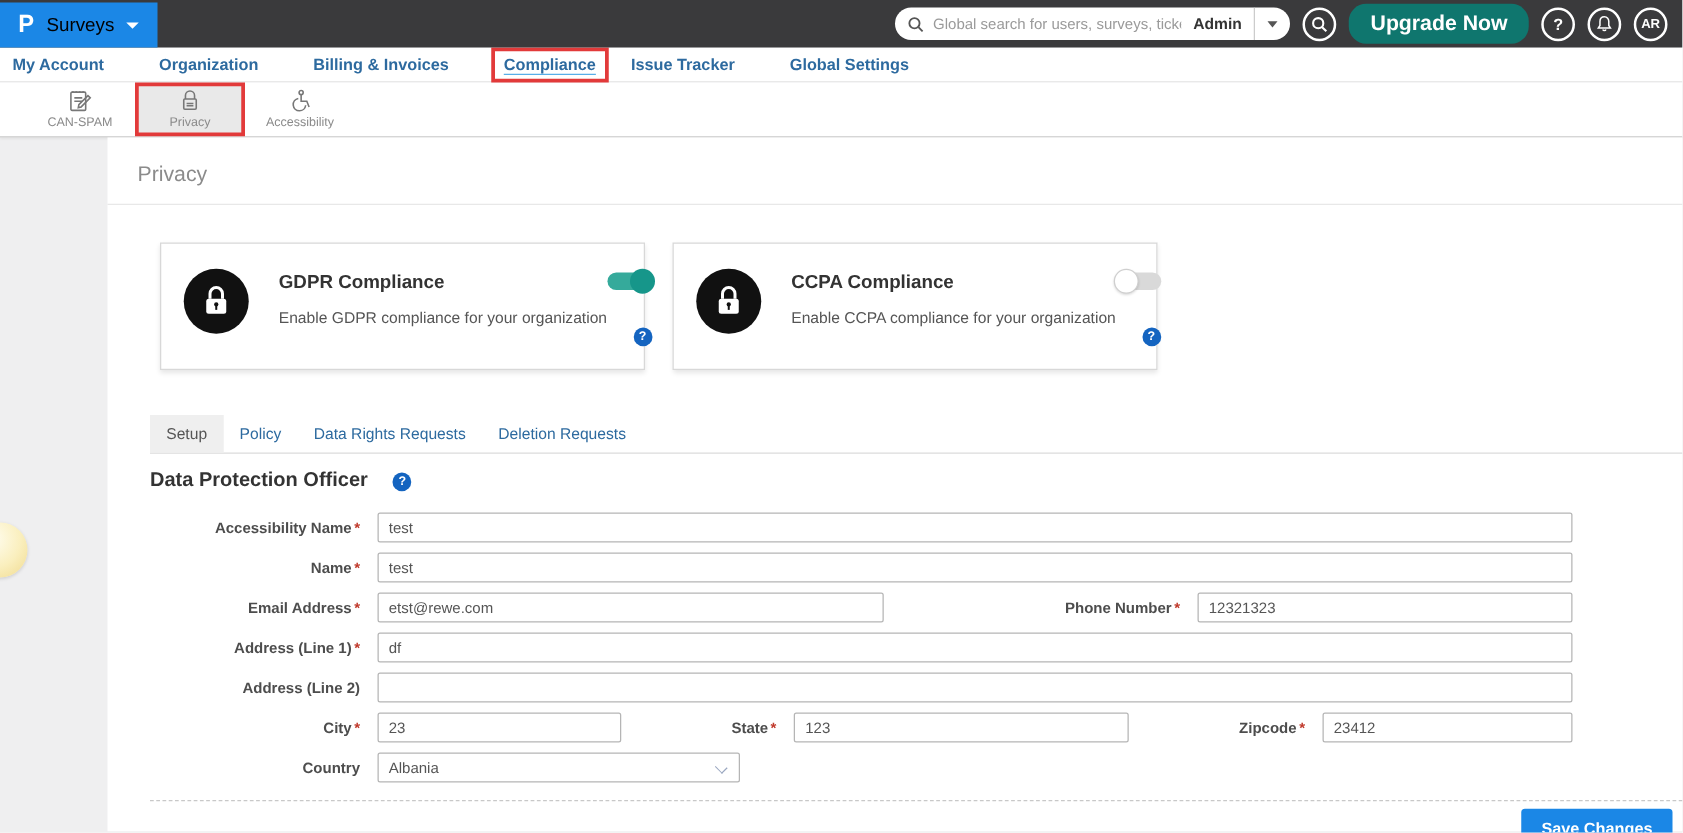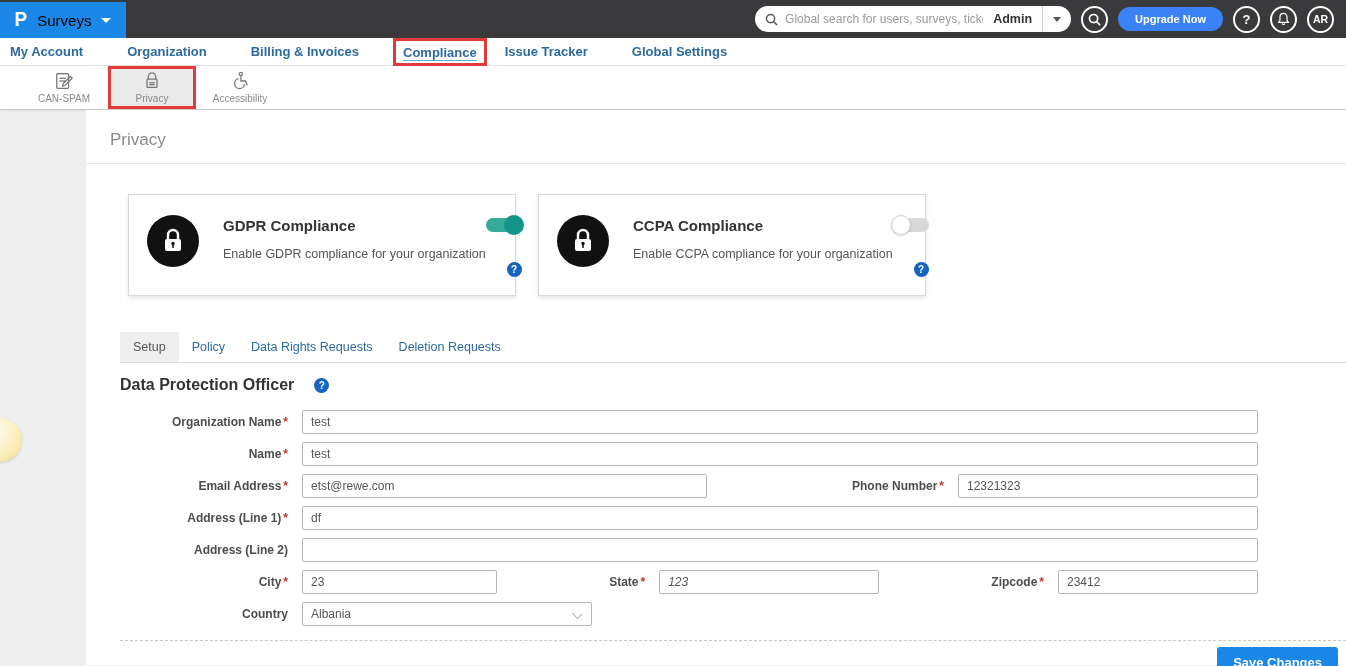--- a/index.html
+++ b/index.html
@@ -13,21 +13,21 @@
   .brand-name { color:#000000; font-size:15px;text-align:right; }
   .caret-down { width:0; height:0; border-left:5px solid transparent; border-right:5px solid transparent; border-top:5px solid #fff; display:inline-block; }
   .topbar-right { margin-left:auto; display:flex; align-items:center; gap:10px; padding-right:12px; }
   .search-pill { width:316px; height:26px; background:#fff; border-radius:13px; display:flex; align-items:center; padding:0 0 0 10px; overflow:hidden; }
   .search-pill svg { flex:0 0 auto; }
   .search-ph { color:#9a9a9a; font-size:12px; margin-left:7px; flex:1; white-space:nowrap; overflow:hidden; }
   .search-scope { color:#333; font-size:12.5px; font-weight:bold; padding:0 10px; border-right:1px solid #ccc; height:26px; display:flex; align-items:center; }
   .scope-caret { padding:0 10px; height:26px; display:flex; align-items:center; }
   .scope-caret .caret-down { border-top-color:#555; border-left-width:4px; border-right-width:4px; border-top-width:5px; }
   .circle-btn { width:27px; height:27px; border:2px solid #fff; border-radius:50%; color:#fff; display:flex; align-items:center; justify-content:center; font-size:13px; font-weight:bold; cursor:pointer; background:transparent; }
-  .upgrade-btn { background:#3b82f6; color:#fff; font-size:11px; font-weight:bold; border:none; border-radius:14px; padding:6px 17px; cursor:pointer; }
+  .upgrade-btn { background:#0f766e; color:#fff; font-size:17px; font-weight:bold; border:none; border-radius:14px; padding:6px 17px; cursor:pointer; }
 
   
   .navbar { height:28px; background:#fff; display:flex; align-items:center; padding-left:10px; border-bottom:1px solid #e2e2e2;text-align:center; }
   .nav-item { color:#2d6a9f; font-size:13px; font-weight:bold; margin-right:44px; cursor:pointer; white-space:nowrap; }
   .nav-annotation { border:3px solid #e23a3a; padding:2px 7px; margin-right:18px; margin-left:-10px; }
   .nav-item.active { text-decoration:underline; text-decoration-color:#58aee8; text-underline-offset:3px; margin-right:0; }
 
   
   .toolbar { height:44px; background:#fff; border-bottom:1px solid #c9c9c9; display:flex; align-items:stretch; padding-left:20px; box-shadow:0 1px 2px rgba(0,0,0,0.06); }
   .tool-item { width:88px; display:flex; flex-direction:column; align-items:center; justify-content:center; gap:2px; cursor:pointer; color:#8a8a8a; }
@@ -221,21 +221,21 @@
 
   <div class="section-row">
     <div class="section-title-wrap">
       <span class="section-title">Data Protection Officer</span>
       <span class="help-badge">?</span>
     </div>
   </div>
 
   <div class="form">
     <div class="frow">
-      <span class="flabel"><span>Organization Name</span><span class="req">*</span></span>
+      <span class="flabel"><span>Accessibility Name</span><span class="req">*</span></span>
       <input class="finput grow" value="test" style="">
     </div>
     <div class="frow">
       <span class="flabel"><span>Name</span><span class="req">*</span></span>
       <input class="finput grow" value="test" style="">
     </div>
     <div class="frow">
       <span class="flabel"><span>Email Address</span><span class="req">*</span></span>
       <input class="finput" style="width: 405px;" value="etst@rewe.com">
       <span class="ilabel" style="margin-left:auto;"><span>Phone Number</span><span class="req">*</span></span>
@@ -246,21 +246,21 @@
       <input class="finput grow" value="df" style="">
     </div>
     <div class="frow">
       <span class="flabel"><span>Address (Line 2)</span></span>
       <input class="finput grow" value="" style="">
     </div>
     <div class="frow">
       <span class="flabel"><span>City</span><span class="req">*</span></span>
       <input class="finput" style="width: 195px;" value="23">
       <span class="ilabel" style="margin-left:auto;"><span>State</span><span class="req">*</span></span>
-      <input class="finput" style="width: 220px; font-style: italic;" value="123">
+      <input class="finput" style="width: 268px;" value="123">
       <span class="ilabel" style="margin-left:auto;"><span>Zipcode</span><span class="req">*</span></span>
       <input class="finput" style="width: 200px;" value="23412">
     </div>
     <div class="frow" style="margin-bottom:0;">
       <span class="flabel"><span>Country</span></span>
       <div class="select">
         <span>Albania</span>
         <span class="chev"></span>
       </div>
     </div>

